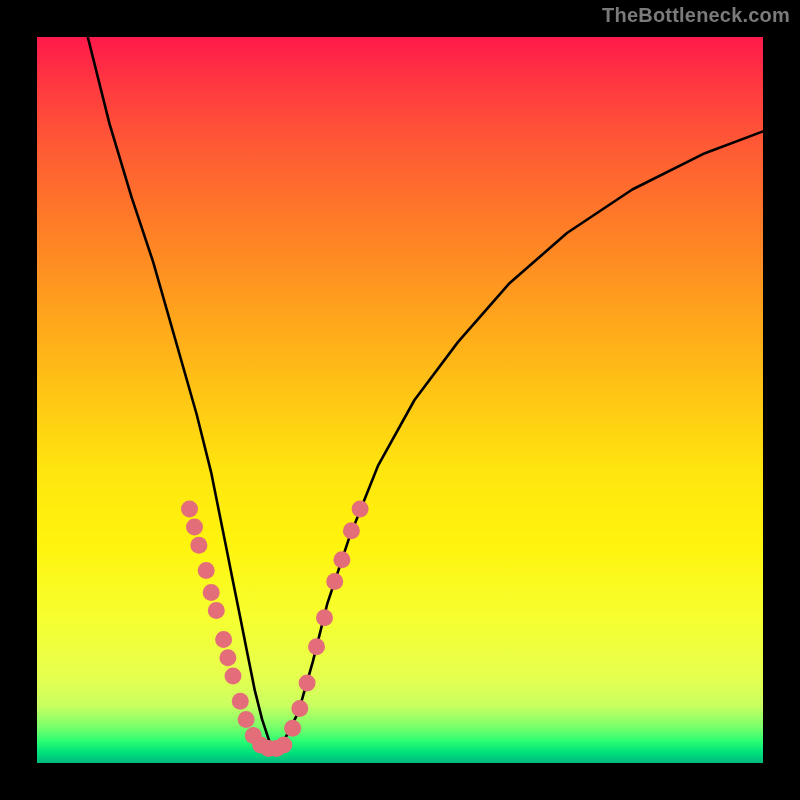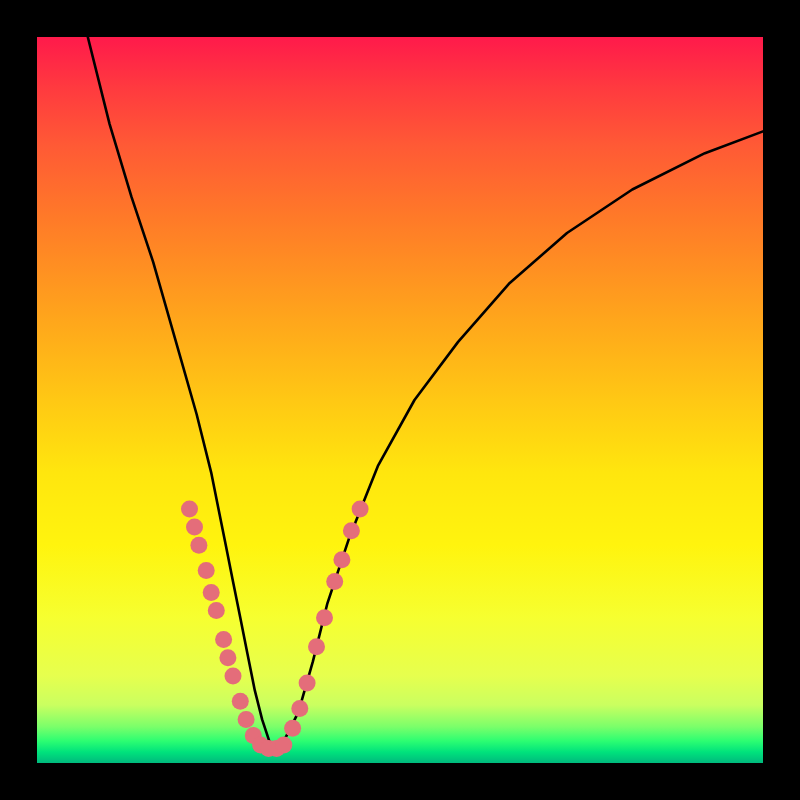--- a/index.html
+++ b/index.html
@@ -103,13 +103,14 @@
           <circle cx="270.1" cy="646.1" r="8.5" class="dot"></circle>
           <circle cx="279.5" cy="609.8" r="8.5" class="dot"></circle>
           <circle cx="287.5" cy="580.8" r="8.5" class="dot"></circle>
           <circle cx="297.7" cy="544.5" r="8.5" class="dot"></circle>
           <circle cx="304.9" cy="522.7" r="8.5" class="dot"></circle>
           <circle cx="314.4" cy="493.7" r="8.5" class="dot"></circle>
           <circle cx="323.1" cy="471.9" r="8.5" class="dot"></circle>
         </g>
     </svg>
   </div>
+  <div class="watermark">TheBottleneck.com</div>
 </div>
 
 </body></html>

